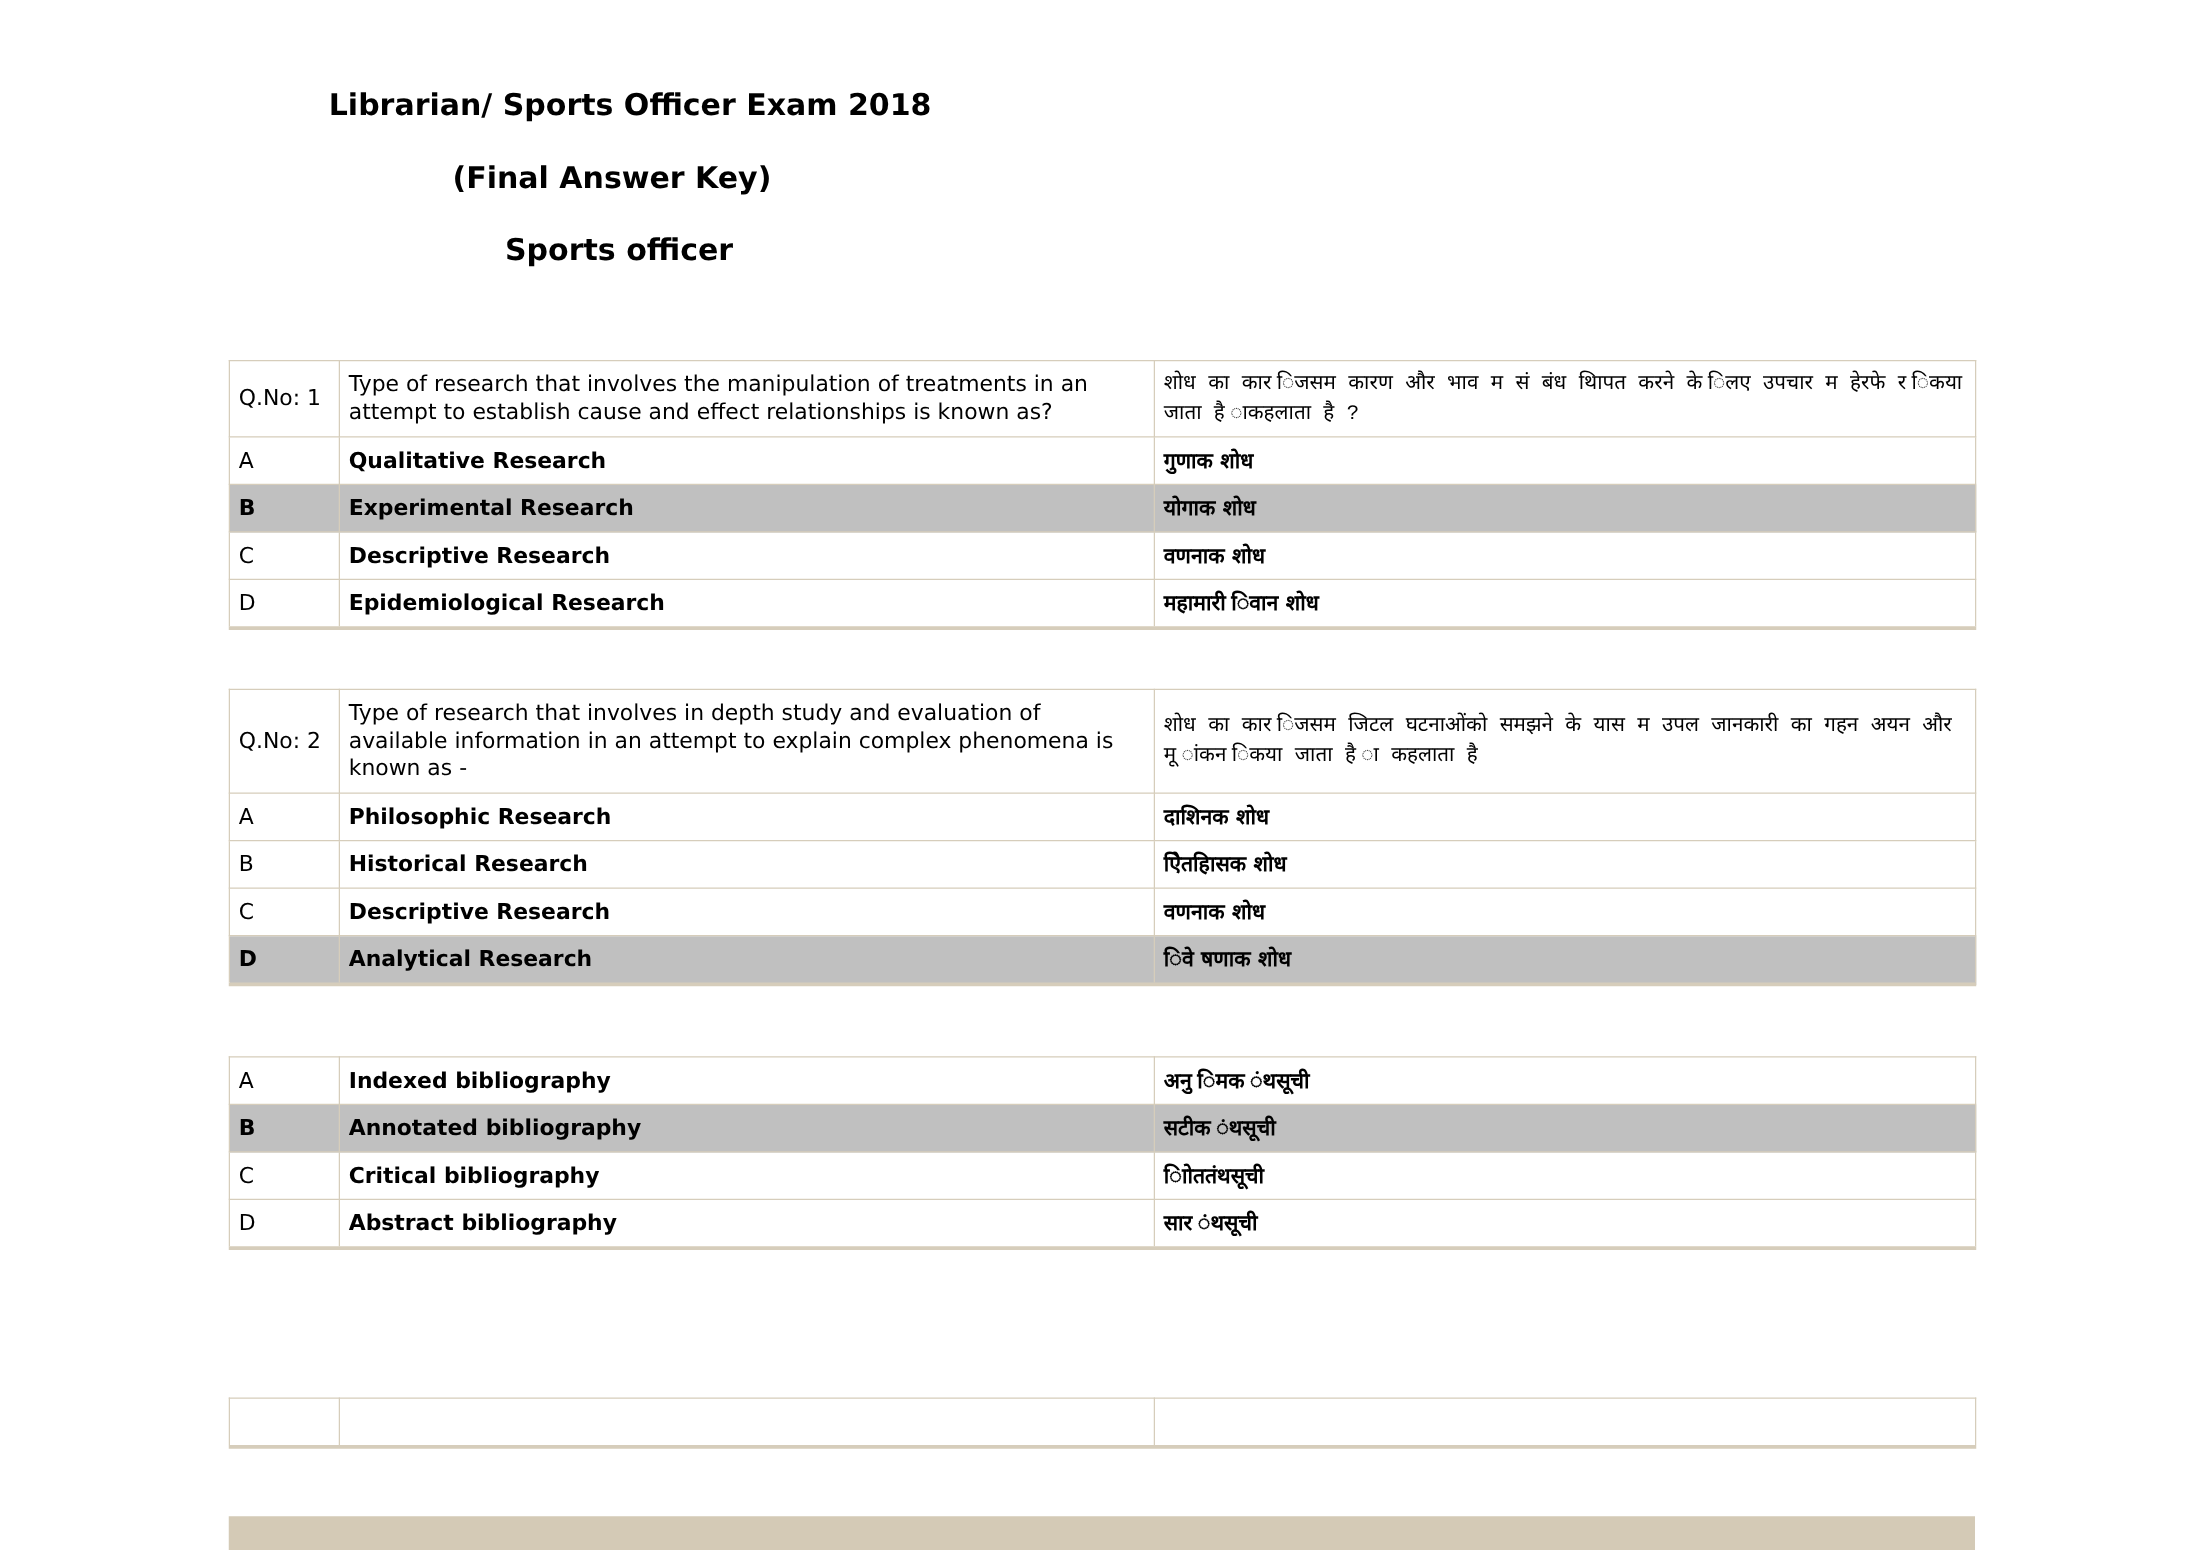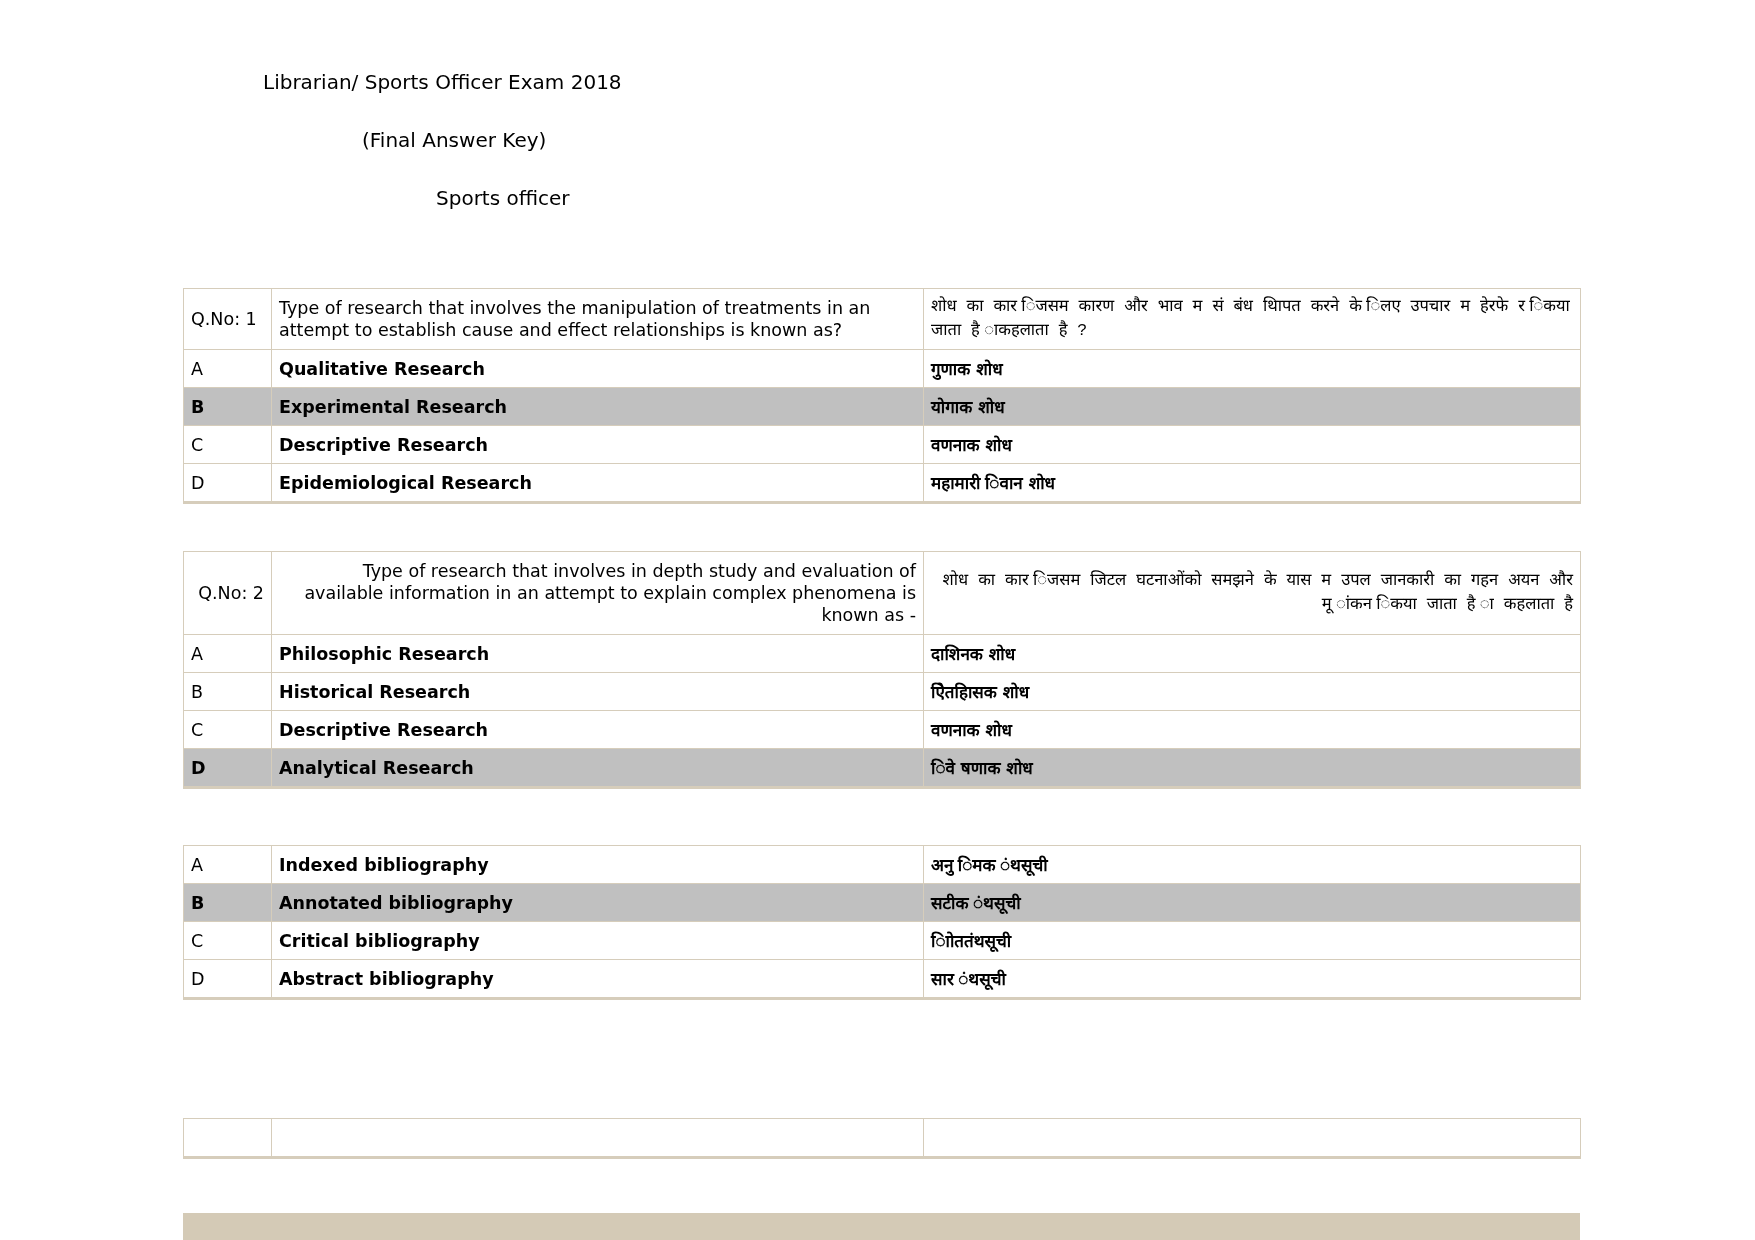--- a/index.html
+++ b/index.html
@@ -1,30 +1,30 @@
 <!DOCTYPE html>
 <html><head>
 <meta charset="utf-8">
 <style>
   html, body { margin: 0; padding: 0; background: #ffffff; }
   body { width: 1755px; height: 1240px; position: relative; overflow: hidden;
          font-family: "DejaVu Sans", sans-serif; color: #000; }
-  .title { position: absolute; font-weight: normal; font-size: 20px; white-space: nowrap; }
+  .title { position: absolute; font-weight: bold; font-size: 24px; white-space: nowrap; }
   #t1 { left: 263px; top: 70px; }
   #t2 { left: 362px; top: 128px; }
-  #t3 { left: 436px; top: 186px; }
+  #t3 { left: 404px; top: 186px; }
   .qtable { position: absolute; left: 183px; width: 1397px; border-collapse: collapse;
             table-layout: fixed; font-size: 17.5px; }
   .qtable td { border: 1.5px solid #d6cdbb; padding: 4px 7px; vertical-align: middle; line-height: 22px; }
   .qtable col.c1 { width: 88px; }
   .qtable col.c2 { width: 652px; }
   .qtable col.c3 { width: 657px; }
   .qtable tr.opt td { height: 29px; }
   .qtable tr.qrow td { height: 52px; }
-  .qtable tr.qrow.tall td { height: 74px; text-align: right; }
+  .qtable tr.qrow.tall td { height: 74px; }
   .qtable tr.opt td.opt-text { font-weight: bold; }
   .qtable tr.opt td.opt-hi { font-weight: bold; font-family: "DejaVu Sans", sans-serif; font-size: 17px; }
   .qtable tr.correct td { background: #c0c0c0; }
   .qtable tr.correct td.opt-letter { font-weight: bold; }
   .qtable .hi { font-family: Liberation Mono, monospace; font-size: 16.5px; line-height: 24px; }
   .qtable tr:last-child td { border-bottom: 3px solid #d6cdbb; }
   #q1 { top: 288px; }
   #q2 { top: 551px; }
   #q3 { top: 845px; }
   #q4 { top: 1118px; }

